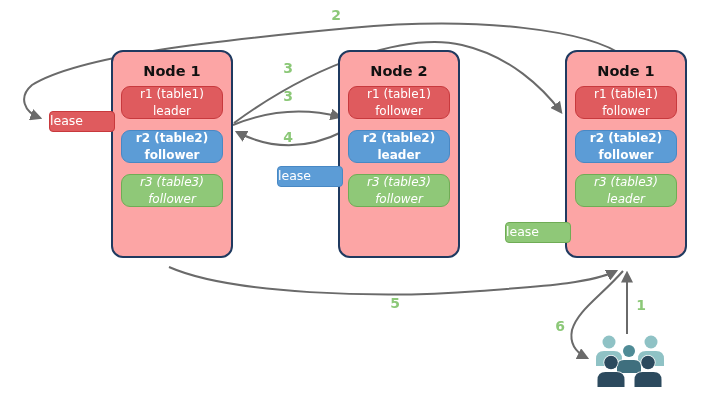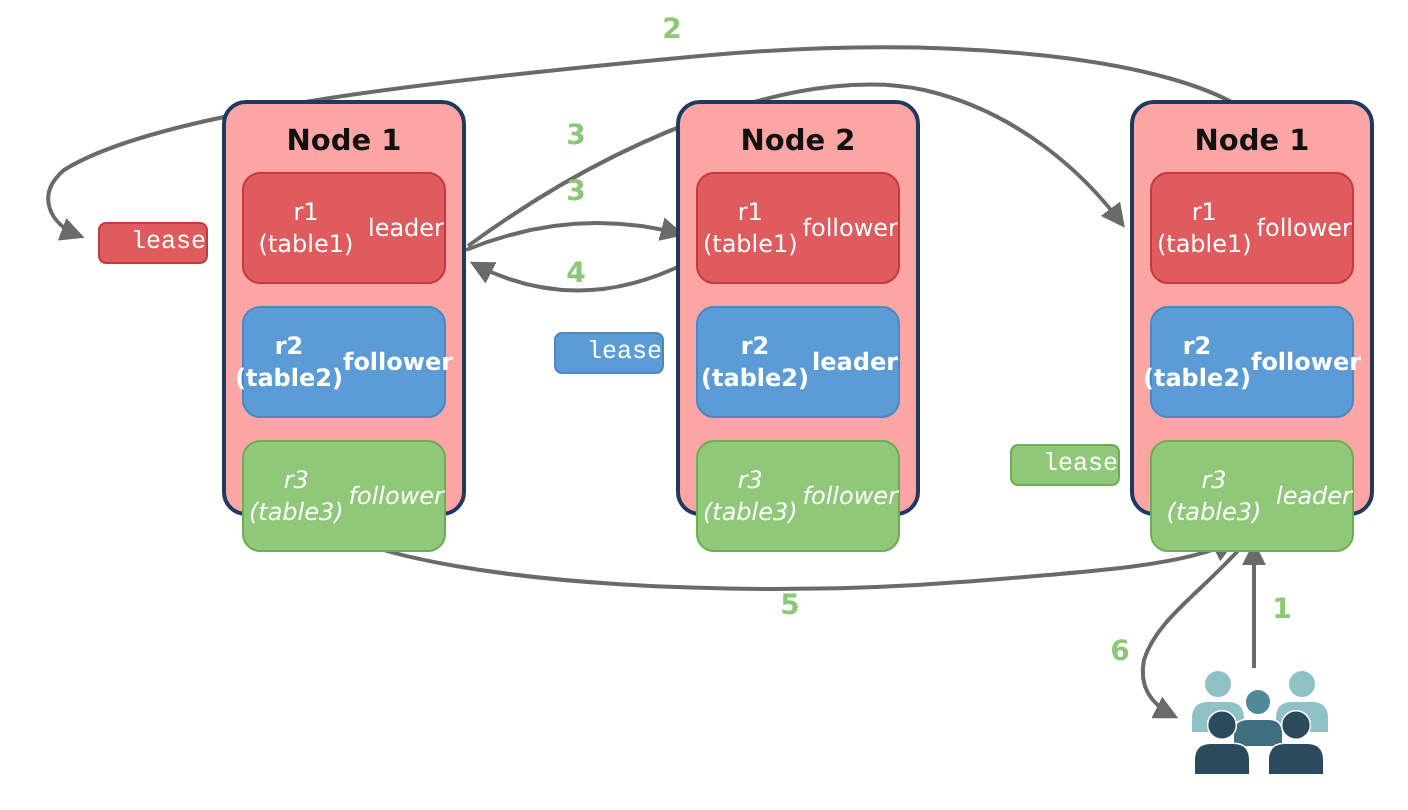--- a/index.html
+++ b/index.html
@@ -18,34 +18,34 @@
   .node{
     position:absolute;top:50px;width:122px;height:208px;
     background:#fca5a5;border:2px solid var(--node-border,#1f3a60);
     border-radius:12px;box-sizing:border-box;
   }
   .node-title{
     text-align:center;margin-top:11px;margin-bottom:7px;
     font-size:14.5px;font-weight:bold;color:#111111;
   }
   .replica{
-    width:102px;height:56px;margin:0 auto 11px auto;
+    width:102px;height:33px;margin:0 auto 11px auto;
     border-radius:9px;box-sizing:border-box;border:1.5px solid;
     color:#ffffff;font-size:12px;line-height:1.35;
-    display:flex;flex-direction:row;align-items:center;justify-content:center;
+    display:flex;flex-direction:column;align-items:center;justify-content:center;
     text-align:center;
   }
   .replica.red{background:var(--red-fill,#df5b5e);border-color:var(--red-border,#c8393d);}
   .replica.blue{background:var(--blue-fill,#5c9cd6);border-color:var(--blue-border,#4888c4);font-weight:bold;}
   .replica.green{background:var(--green-fill,#8fc878);border-color:var(--green-border,#6fac55);font-style:italic;}
   
   .lease{
-    position:absolute;width:55px;height:21px;border-radius:4px;
+    position:absolute;width:66px;height:21px;border-radius:4px;
     box-sizing:border-box;border:1.5px solid;
-    color:#ffffff;font-size:12.5px;line-height:18px;text-align:right;font-family:Liberation Mono, monospace;
+    color:#ffffff;font-size:12.5px;line-height:18px;text-align:left;
   }
   .lease.red{background:var(--red-fill,#df5b5e);border-color:var(--red-border,#c8393d);}
   .lease.blue{background:var(--blue-fill,#5c9cd6);border-color:var(--blue-border,#4888c4);}
   .lease.green{background:var(--green-fill,#8fc878);border-color:var(--green-border,#6fac55);}
   
   .step{
     position:absolute;width:16px;text-align:center;
     font-size:14px;font-weight:bold;color:var(--step-label,#8cc878);
   }
   

